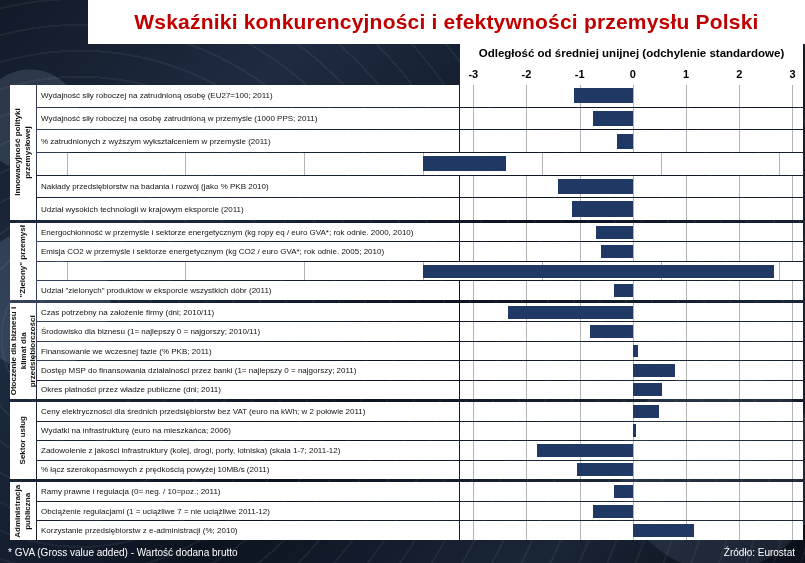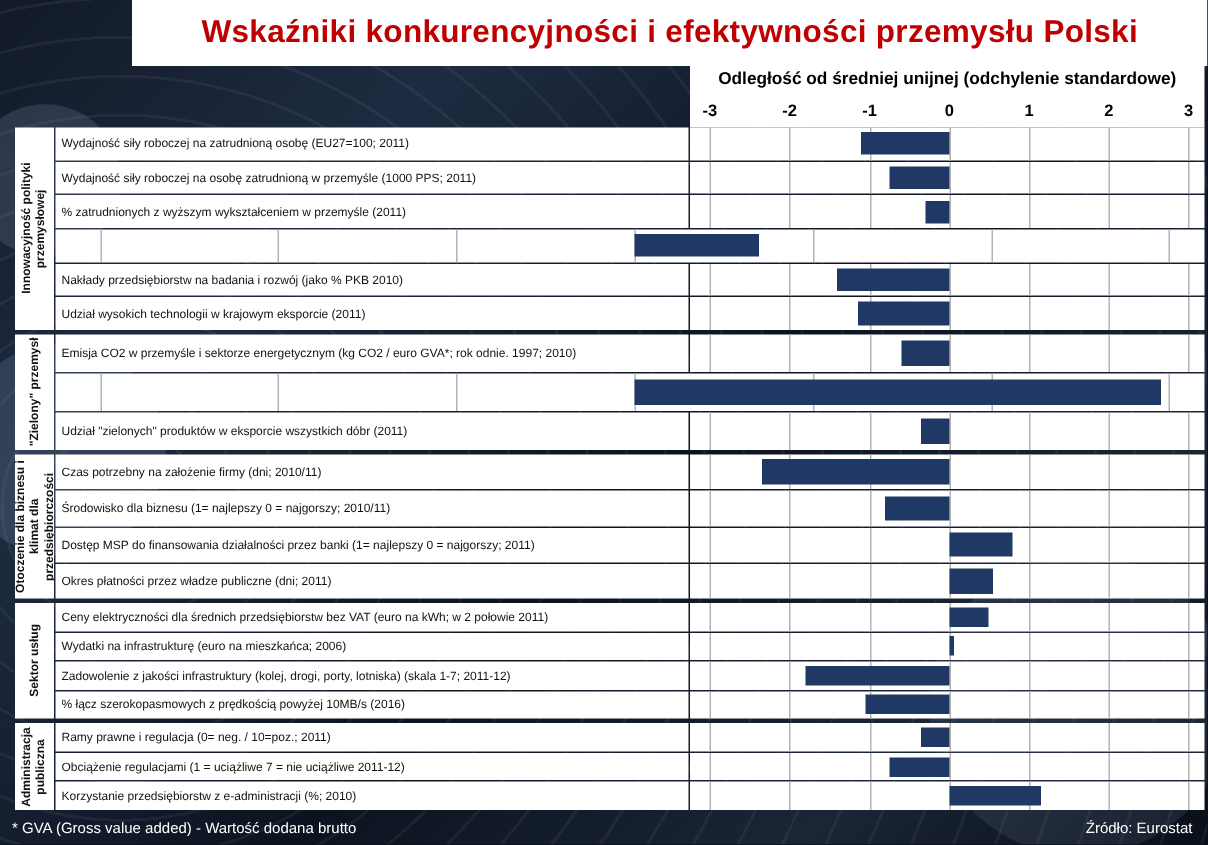--- a/index.html
+++ b/index.html
@@ -138,21 +138,34 @@
           </div>
         </div>
       </div>
     </div>
     <div class="group" style="flex-grow: 4;">
       <div class="glabel">
         <span class="glabel-text">"Zielony" przemysł</span>
       </div>
       <div class="rows">
         <div class="row">
-          <div class="rlabel" title="Emisja CO2 w przemyśle i sektorze energetycznym (kg CO2 / euro GVA*; rok odnie. 2005; 2010)">Emisja CO2 w przemyśle i sektorze energetycznym (kg CO2 / euro GVA*; rok odnie. 1997; 2010)</div>
+          <div class="rlabel" title="Energochłonność w przemyśle i sektorze energetycznym (kg ropy eq / euro GVA*; rok odnie. 2000, 2010)">Energochłonność w przemyśle i sektorze energetycznym (kg ropy eq / euro GVA*; rok odnie. 2000, 2010)</div>
+          <div class="plot">
+            <div class="gridline" style="left: 3.87%;"></div>
+            <div class="gridline" style="left: 19.38%;"></div>
+            <div class="gridline" style="left: 34.89%;"></div>
+            <div class="gridline" style="left: 50.4%;"></div>
+            <div class="gridline" style="left: 65.91%;"></div>
+            <div class="gridline" style="left: 81.42%;"></div>
+            <div class="gridline" style="left: 96.93%;"></div>
+            <div class="bar" style="width: 10.857%; left: 39.543%; background: rgb(31, 56, 100);"></div>
+          </div>
+        </div>
+        <div class="row">
+          <div class="rlabel" title="Emisja CO2 w przemyśle i sektorze energetycznym (kg CO2 / euro GVA*; rok odnie. 2005; 2010)">Emisja CO2 w przemyśle i sektorze energetycznym (kg CO2 / euro GVA*; rok odnie. 2005; 2010)</div>
           <div class="plot">
             <div class="gridline" style="left: 3.87%;"></div>
             <div class="gridline" style="left: 19.38%;"></div>
             <div class="gridline" style="left: 34.89%;"></div>
             <div class="gridline" style="left: 50.4%;"></div>
             <div class="gridline" style="left: 65.91%;"></div>
             <div class="gridline" style="left: 81.42%;"></div>
             <div class="gridline" style="left: 96.93%;"></div>
             <div class="bar" style="width: 9.306%; left: 41.094%; background: rgb(31, 56, 100);"></div>
           </div>
@@ -209,20 +222,33 @@
             <div class="gridline" style="left: 19.38%;"></div>
             <div class="gridline" style="left: 34.89%;"></div>
             <div class="gridline" style="left: 50.4%;"></div>
             <div class="gridline" style="left: 65.91%;"></div>
             <div class="gridline" style="left: 81.42%;"></div>
             <div class="gridline" style="left: 96.93%;"></div>
             <div class="bar" style="width: 12.408%; left: 37.992%; background: rgb(31, 56, 100);"></div>
           </div>
         </div>
         <div class="row">
+          <div class="rlabel" title="Finansowanie we wczesnej fazie (% PKB; 2011)">Finansowanie we wczesnej fazie (% PKB; 2011)</div>
+          <div class="plot">
+            <div class="gridline" style="left: 3.87%;"></div>
+            <div class="gridline" style="left: 19.38%;"></div>
+            <div class="gridline" style="left: 34.89%;"></div>
+            <div class="gridline" style="left: 50.4%;"></div>
+            <div class="gridline" style="left: 65.91%;"></div>
+            <div class="gridline" style="left: 81.42%;"></div>
+            <div class="gridline" style="left: 96.93%;"></div>
+            <div class="bar" style="width: 1.551%; left: 50.4%; background: rgb(31, 56, 100);"></div>
+          </div>
+        </div>
+        <div class="row">
           <div class="rlabel" title="Dostęp MSP do finansowania działalności przez banki (1= najlepszy  0 = najgorszy; 2011)">Dostęp MSP do finansowania działalności przez banki (1= najlepszy  0 = najgorszy; 2011)</div>
           <div class="plot">
             <div class="gridline" style="left: 3.87%;"></div>
             <div class="gridline" style="left: 19.38%;"></div>
             <div class="gridline" style="left: 34.89%;"></div>
             <div class="gridline" style="left: 50.4%;"></div>
             <div class="gridline" style="left: 65.91%;"></div>
             <div class="gridline" style="left: 81.42%;"></div>
             <div class="gridline" style="left: 96.93%;"></div>
             <div class="bar" style="width: 12.408%; left: 50.4%; background: rgb(31, 56, 100);"></div>
@@ -281,21 +307,21 @@
             <div class="gridline" style="left: 19.38%;"></div>
             <div class="gridline" style="left: 34.89%;"></div>
             <div class="gridline" style="left: 50.4%;"></div>
             <div class="gridline" style="left: 65.91%;"></div>
             <div class="gridline" style="left: 81.42%;"></div>
             <div class="gridline" style="left: 96.93%;"></div>
             <div class="bar" style="width: 27.918%; left: 22.482%; background: rgb(31, 56, 100);"></div>
           </div>
         </div>
         <div class="row">
-          <div class="rlabel" title="% łącz szerokopasmowych z prędkością powyżej 10MB/s (2011)">% łącz szerokopasmowych z prędkością powyżej 10MB/s (2016)</div>
+          <div class="rlabel" title="% łącz szerokopasmowych z prędkością powyżej 10MB/s (2011)">% łącz szerokopasmowych z prędkością powyżej 10MB/s (2011)</div>
           <div class="plot">
             <div class="gridline" style="left: 3.87%;"></div>
             <div class="gridline" style="left: 19.38%;"></div>
             <div class="gridline" style="left: 34.89%;"></div>
             <div class="gridline" style="left: 50.4%;"></div>
             <div class="gridline" style="left: 65.91%;"></div>
             <div class="gridline" style="left: 81.42%;"></div>
             <div class="gridline" style="left: 96.93%;"></div>
             <div class="bar" style="width: 16.2855%; left: 34.1145%; background: rgb(31, 56, 100);"></div>
           </div>

